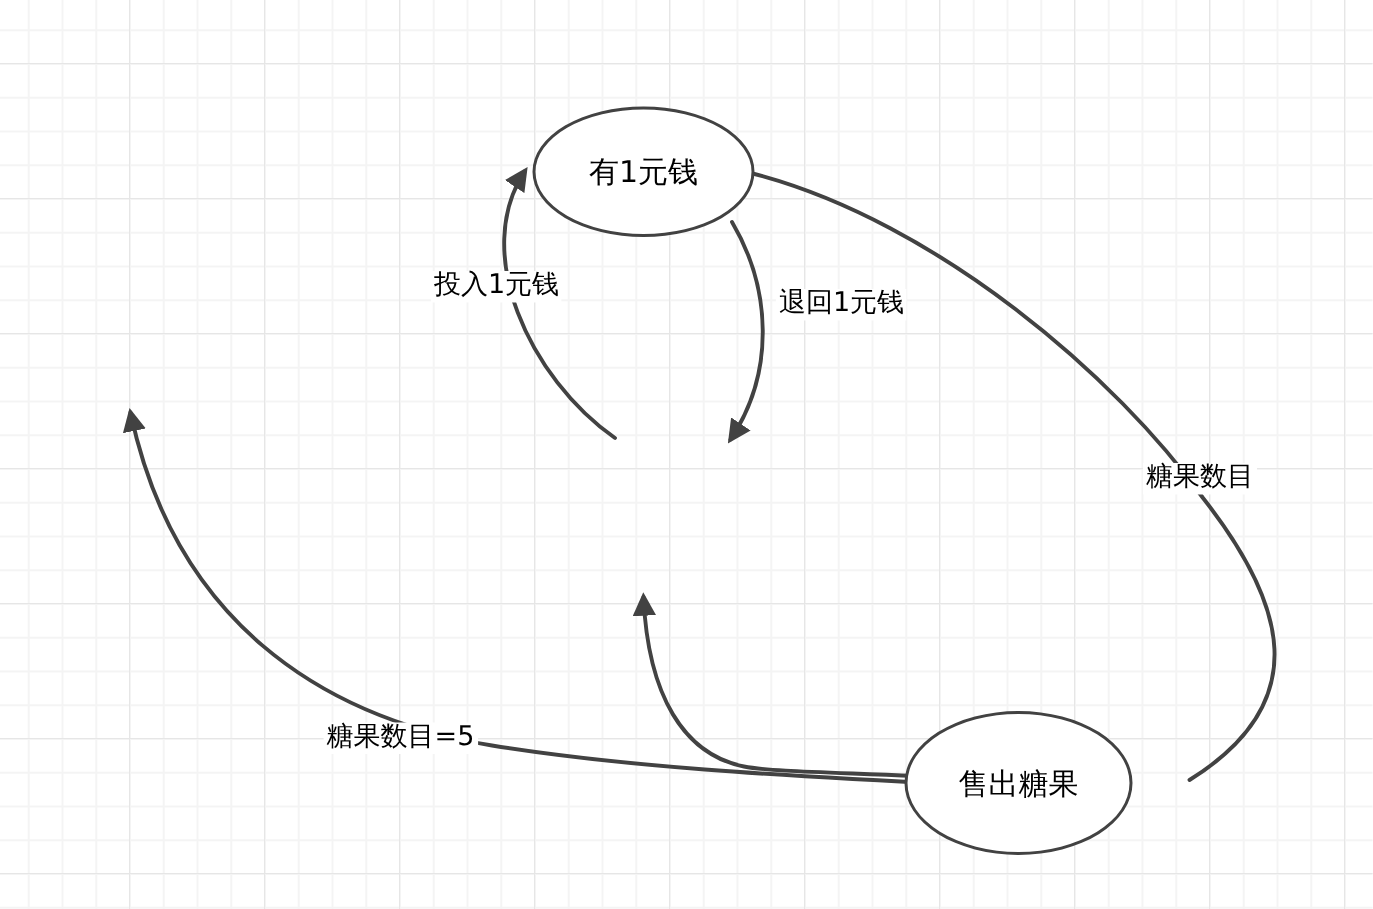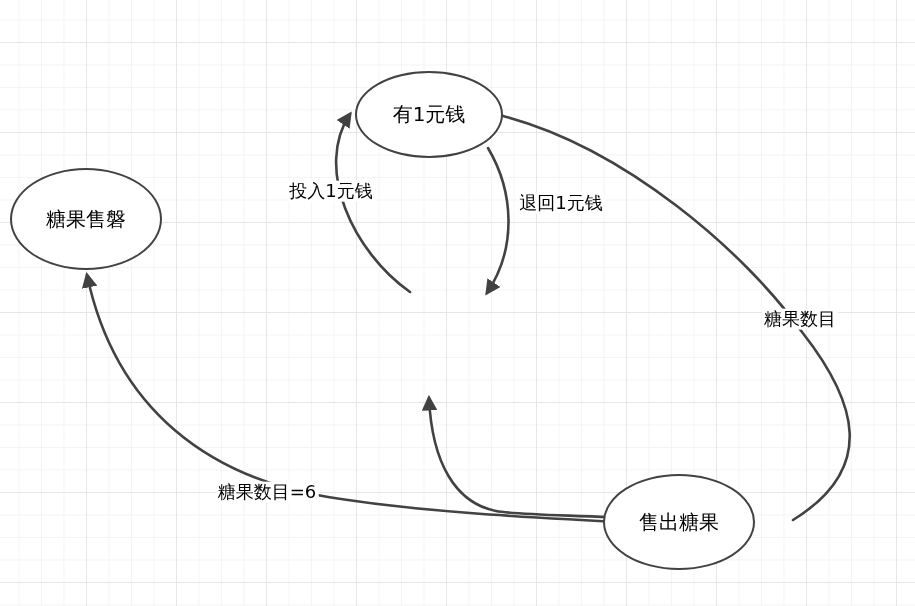--- a/index.html
+++ b/index.html
@@ -70,35 +70,32 @@
 
     <path class="edge" d="M 488 148 C 514 192, 517 248, 487 293" marker-end="url(#arrowhead)"></path>
 
     <path class="edge" d="M 503 116 C 625 148, 745 252, 802 332 C 857 402, 877 468, 793 520"></path>
 
     <path class="edge" d="M 644 519 C 572 515, 516 515, 496 511 C 456 503, 432 464, 429 398" marker-end="url(#arrowhead)"></path>
 
     <path class="edge" d="M 641 523 C 515 517, 415 511, 328 497 C 212 478, 116 412, 87 275" marker-end="url(#arrowhead)"></path>
   </svg>
 
-  <div class="node" style="left:10px; top:168px; width:152px; height:102px;">
-    <span>糖果售磐</span>
-  </div>
 
   <div class="node" style="left:355px; top:71px; width:148px; height:87px;">
     <span>有1元钱</span>
   </div>
 
 
   <div class="node" style="left:603px; top:474px; width:152px; height:96px;">
     <span>售出糖果</span>
   </div>
 
   <div class="edge-label" style="left:331px; top:191px;">投入1元钱</div>
 
   <div class="edge-label" style="left:515px; top:203px;margin-left:46px;">退回1元钱</div>
 
   <div class="edge-label" style="left:800px; top:319px;">糖果数目</div>
 
 
-  <div class="edge-label" style="left:267px; top:492px;">糖果数目=6</div>
+  <div class="edge-label" style="left:267px; top:492px;">糖果数目=5</div>
 
 </div>
 
 </body></html>

